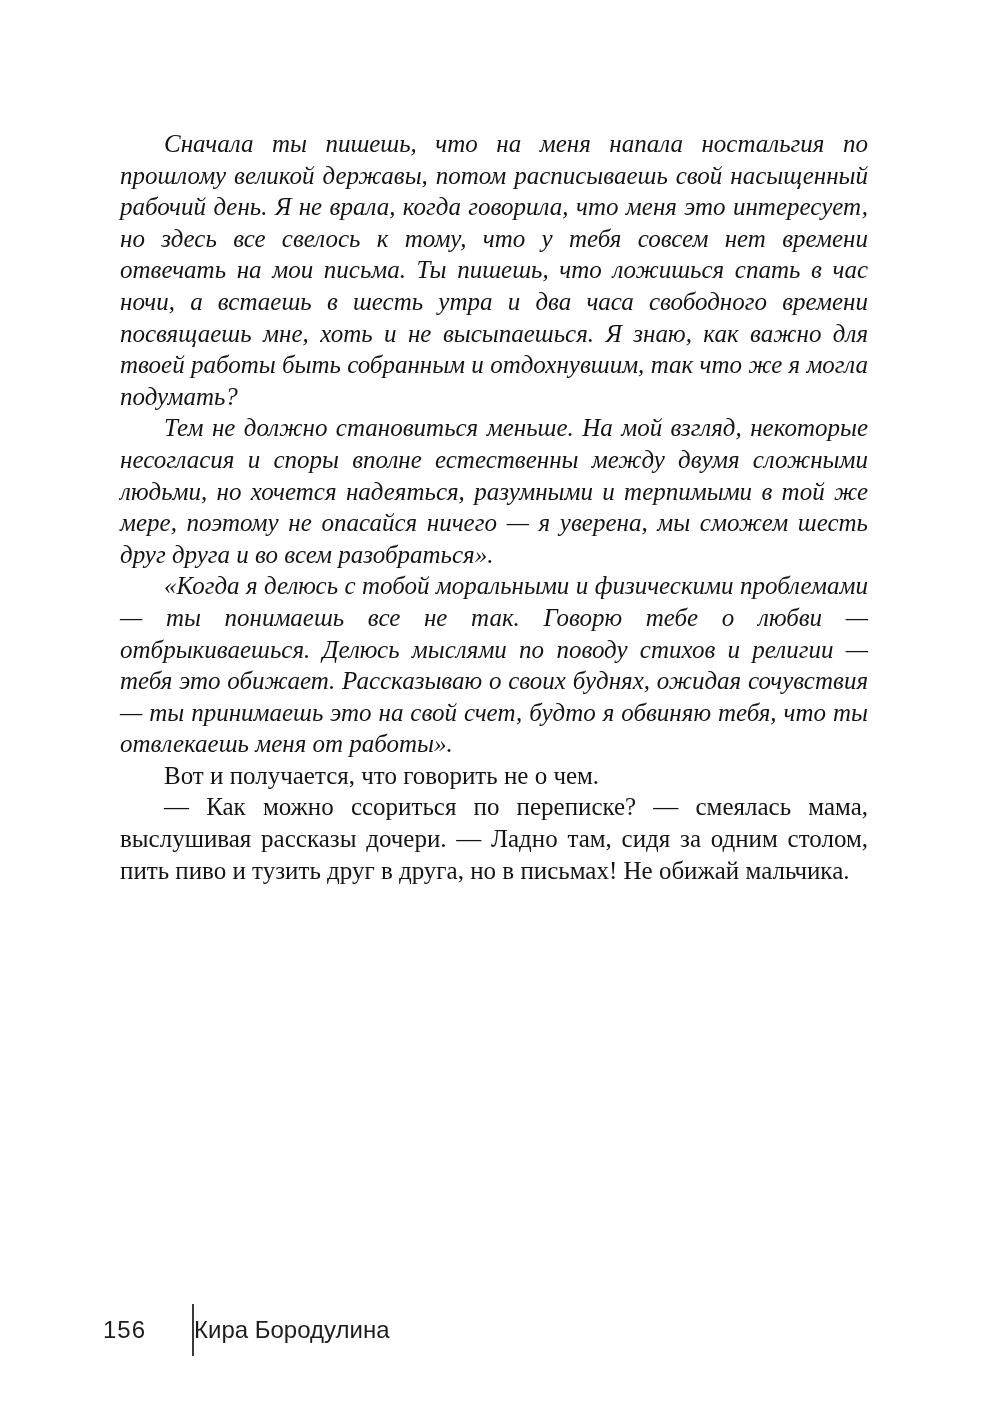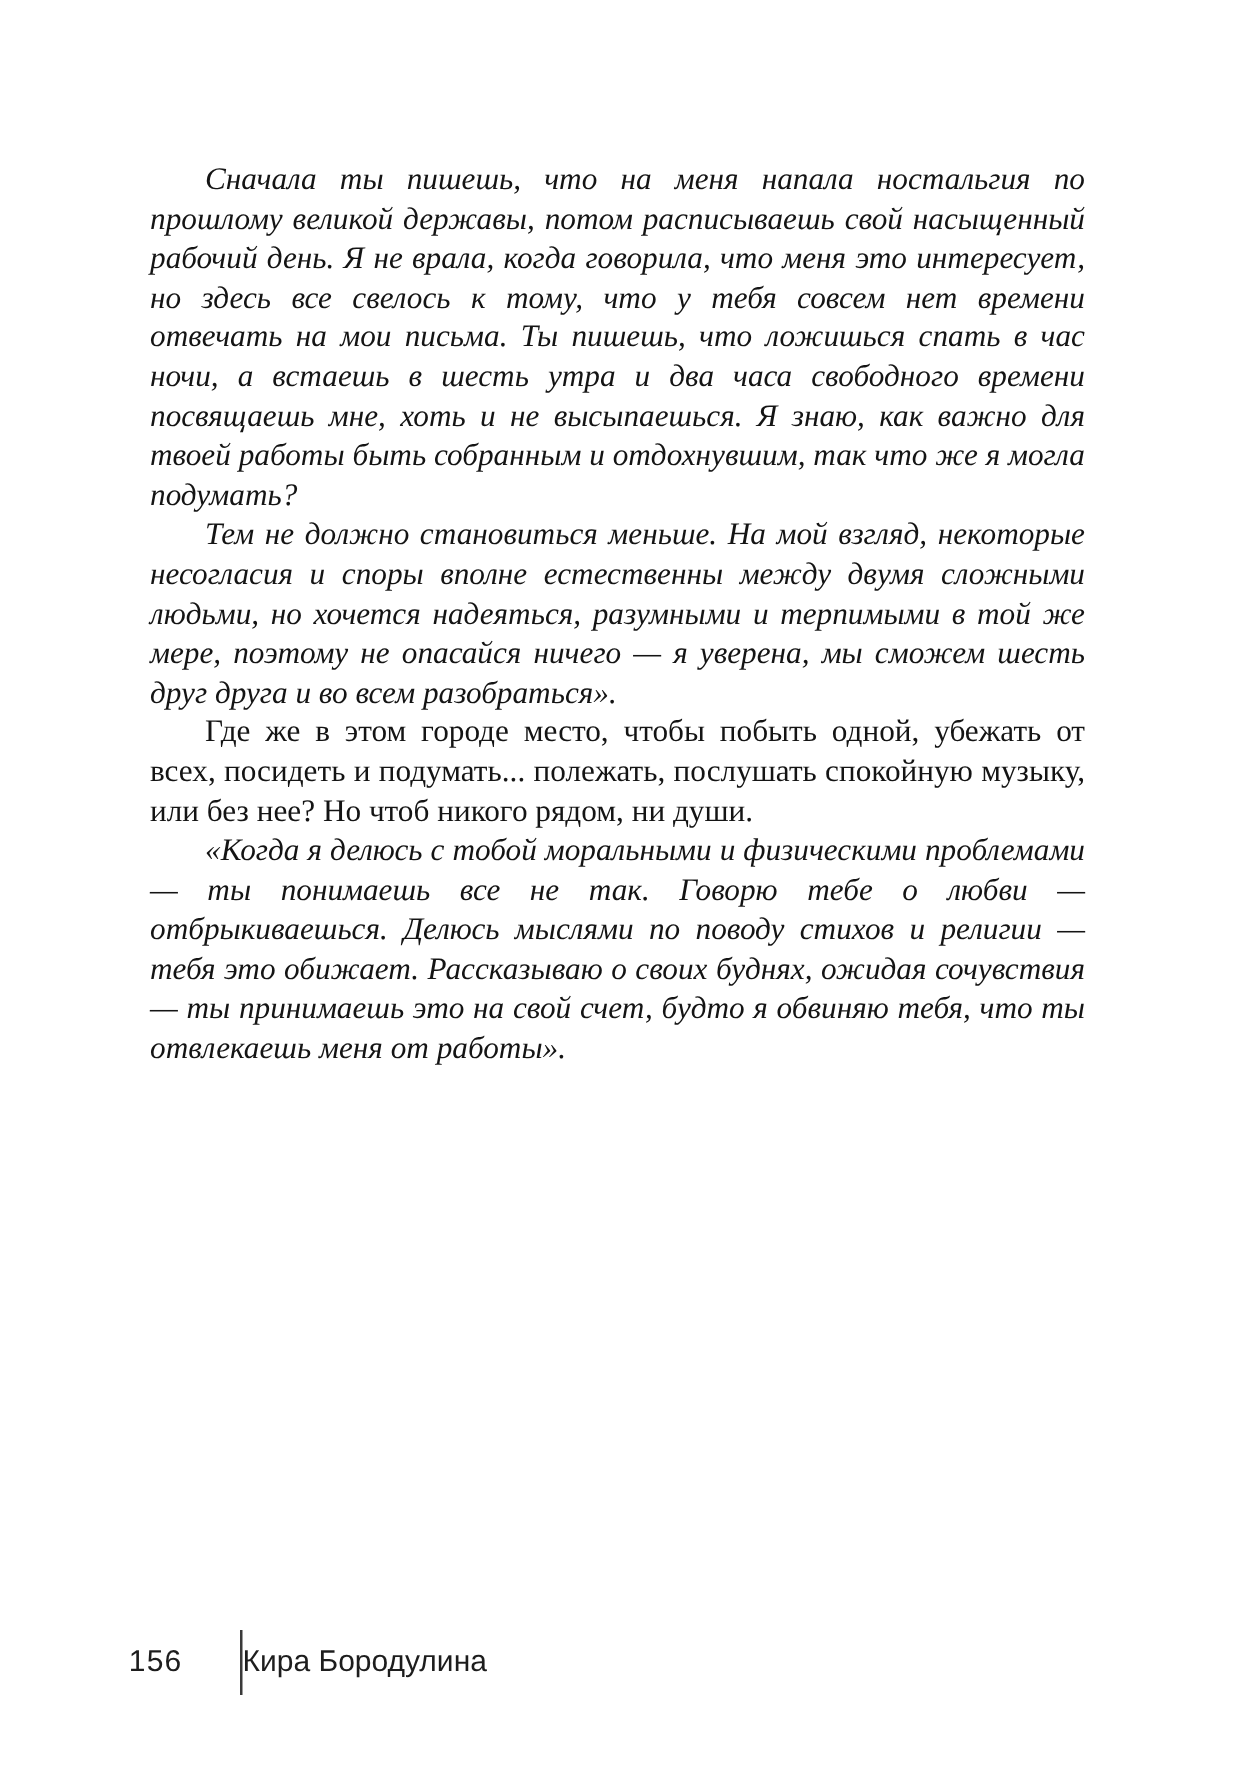--- a/index.html
+++ b/index.html
@@ -59,22 +59,23 @@
   }
 </style>
 </head>
 <body>
 
 <div class="page">
 
   <div class="content">
     <p class="italic">Сначала ты пишешь, что на меня напала ностальгия по прошлому великой державы, потом расписываешь свой насыщенный рабочий день. Я не врала, когда говорила, что меня это интересует, но здесь все свелось к тому, что у тебя совсем нет времени отвечать на мои письма. Ты пишешь, что ложишься спать в час ночи, а встаешь в шесть утра и два часа свободного времени посвящаешь мне, хоть и не высыпаешься. Я знаю, как важно для твоей работы быть собранным и отдохнувшим, так что же я могла подумать?</p>
     <p class="italic">Тем не должно становиться меньше. На мой взгляд, некоторые несогласия и споры вполне естественны между двумя сложными людьми, но хочется надеяться, разумными и терпимыми в той же мере, поэтому не опасайся ничего — я уверена, мы сможем шесть друг друга и во всем разобраться».</p>
-    <p>Где же в этом городе место, чтобы побыть одной, убежать от всех, посидеть и подумать... полежать, послушать спокойную музыку, или без нее? Но чтоб никого рядом, ни души.</p>
     <p class="italic">«Когда я делюсь с тобой моральными и физическими проблемами — ты понимаешь все не так. Говорю тебе о любви — отбрыкиваешься. Делюсь мыслями по поводу стихов и религии — тебя это обижает. Рассказываю о своих буднях, ожидая сочувствия — ты принимаешь это на свой счет, будто я обвиняю тебя, что ты отвлекаешь меня от работы».</p>
+    <p>Вот и получается, что говорить не о чем.</p>
+    <p>— Как можно ссориться по переписке? — смеялась мама, выслушивая рассказы дочери. — Ладно там, сидя за одним столом, пить пиво и тузить друг в друга, но в письмах! Не обижай мальчика.</p>
   </div>
 
   <div class="footer">
     <span class="page-num">156</span>
     <span class="divider"></span>
     <span class="author">Кира Бородулина</span>
   </div>
 
 </div>
 

